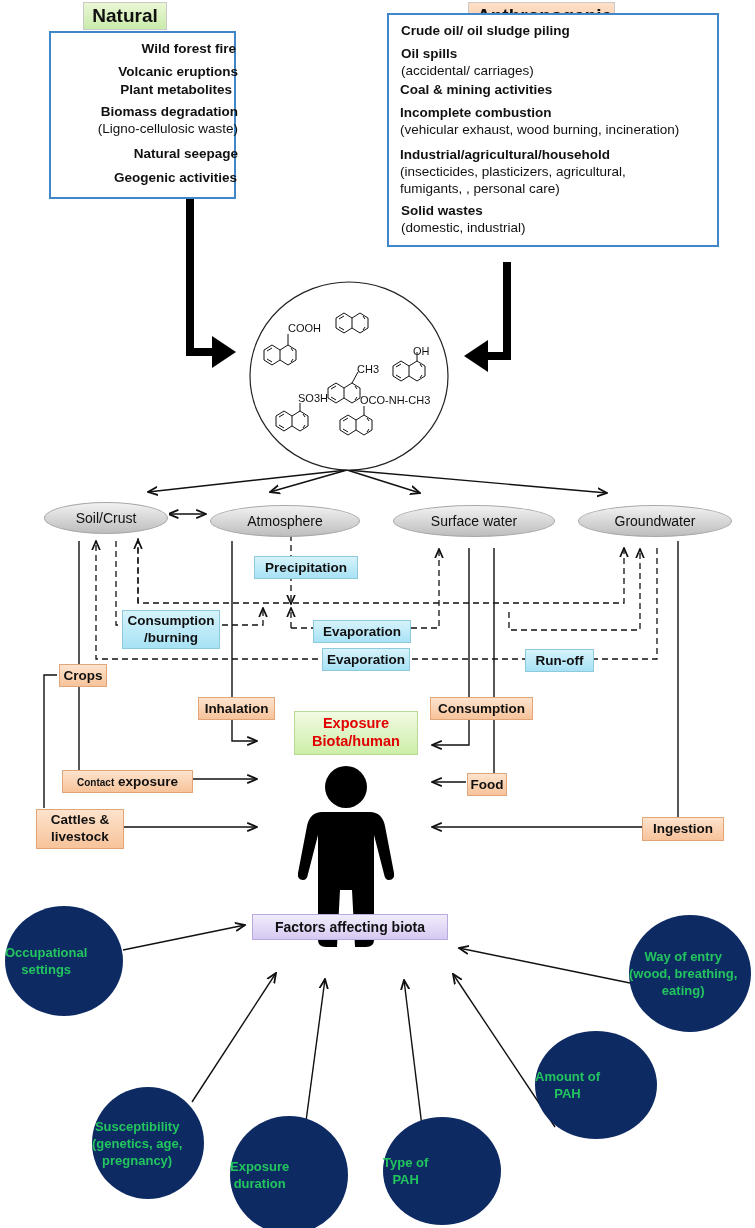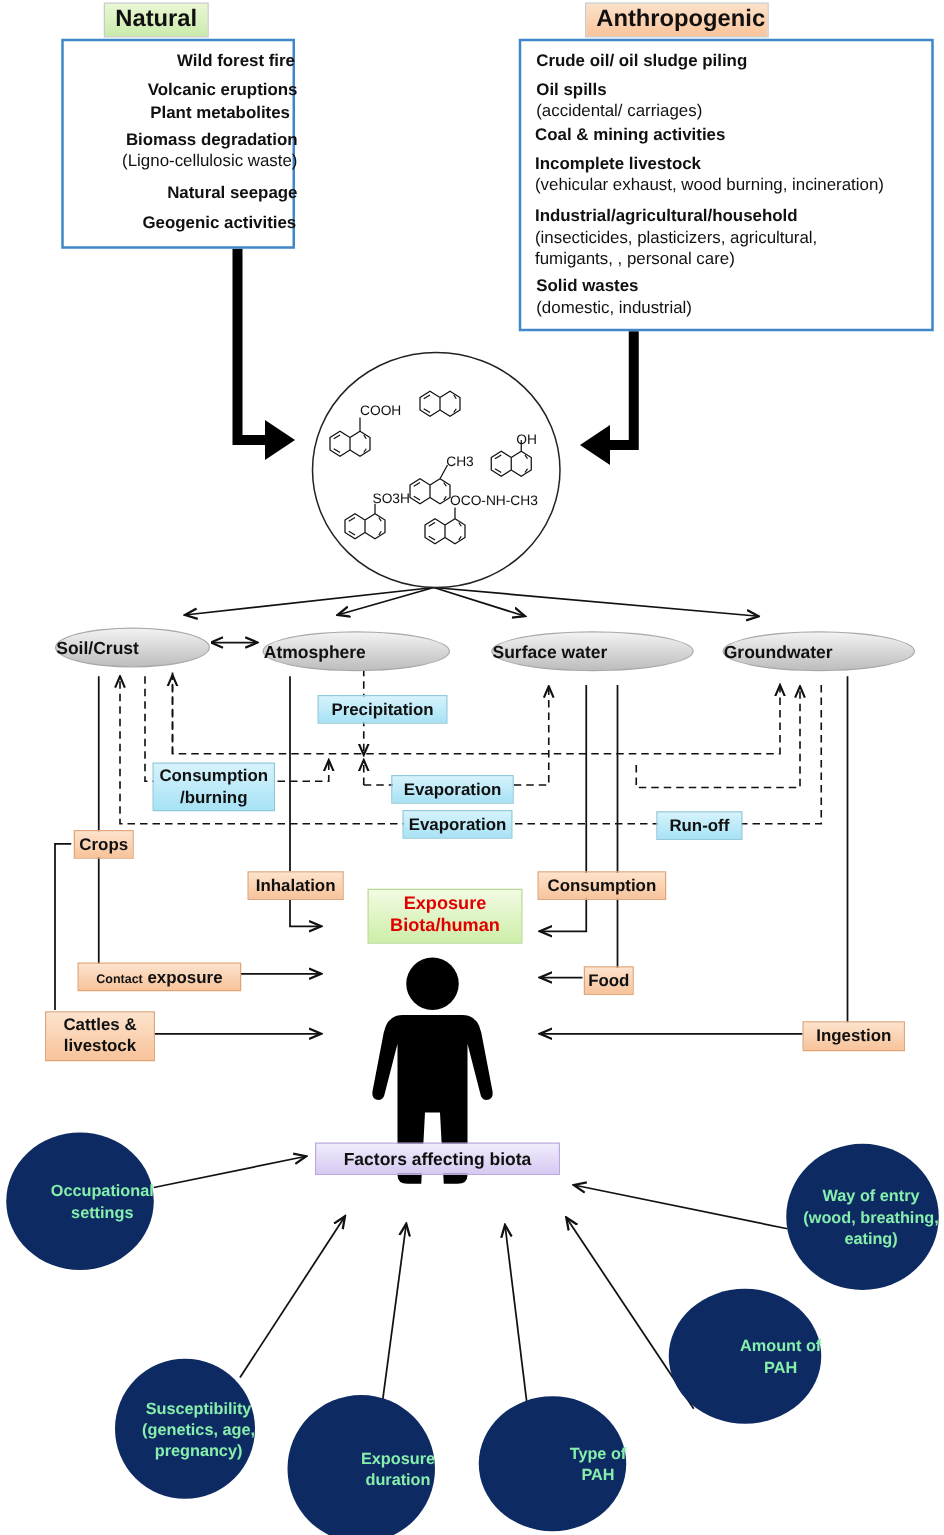--- a/index.html
+++ b/index.html
@@ -5,37 +5,37 @@
   html, body { margin:0; padding:0; background:#ffffff; }
   body { width:755px; height:1228px; position:relative; overflow:hidden;
          font-family:"Liberation Sans", sans-serif; color:#111; }
   .abs { position:absolute; }
   .hdr { position:absolute; font-weight:bold; font-size:19px; text-align:center;
          padding:2px 8px; border:1px solid #c9c9c9; }
   .hdr-nat { left:83px; top:2px; width:66px; background:linear-gradient(#eaf7d4,#c9ebab); }
   .hdr-ant { left:468px; top:2px; width:129px; background:linear-gradient(#fde1c9,#f9c49c); }
   .srcbox { position:absolute; border:2px solid #3f87c9; background:#fff; font-size:13.5px; }
   .nat-box { left:49px; top:31px; width:183px; height:164px; text-align:right; padding-right:0; }
-  .ant-box { left:387px; top:31px; width:328px; height:230px;margin-left:28px; }
+  .ant-box { left:387px; top:13px; width:328px; height:230px; }
   .nat-box .it { position:absolute; right:-14px; font-weight:bold; white-space:nowrap; }
   .nat-box .sub { font-weight:normal; }
   .ant-box .it { position:absolute; left:12px; white-space:nowrap; line-height:17px; }
   .ant-box .it b { font-weight:bold; }
   .ellipse { position:absolute; border-radius:50%; background:linear-gradient(#f2f2f2,#bdbdbd);
-             border:1px solid #a8a8a8; font-weight:bold; font-size:14px; }
+             border:1px solid #a8a8a8; font-weight:normal; font-size:14px; text-align:center; }
   .blue { position:absolute; background:linear-gradient(#d6f3fb,#a7e2f5); border:1px solid #8fc9dc;
           font-weight:bold; font-size:13.5px; text-align:center; color:#111; }
   .orange { position:absolute; background:linear-gradient(#fde3cd,#f7c39a); border:1px solid #e0a67a;
             font-weight:bold; font-size:13.5px; text-align:center; color:#111; }
   .green { position:absolute; background:linear-gradient(#f2fbe3,#cdeea8); border:1px solid #b7d994;
            font-weight:bold; font-size:14.5px; text-align:center; color:#e00000; line-height:18px; }
   .purple { position:absolute; background:linear-gradient(#f1ecfb,#d6c9f2); border:1px solid #b9a9df;
             font-weight:bold; font-size:14px; text-align:center; color:#111; }
-  .circle { position:absolute; border-radius:50%; background:#0d2a63; color:#86efac; font-weight:bold;
-            font-size:13px; text-align:center; display:flex; align-items:center; justify-content:flex-end;
+  .circle { position:absolute; border-radius:50%; background:#0d2a63; color:#22c55e; font-weight:bold;
+            font-size:13px; text-align:center; display:flex; align-items:center; justify-content:flex-start;
             line-height:17px; }
   svg.lines { position:absolute; left:0; top:0; }
   .chem text { font-family:"Liberation Sans", sans-serif; font-size:11px; fill:#111; }
 </style>
 </head>
 <body>
 
 <svg class="lines" width="755" height="1228">
   <defs>
     <marker id="ah" markerWidth="8" markerHeight="8" refX="7" refY="4" orient="auto">
@@ -117,21 +117,21 @@
   <div class="it sub" style="top:88px;right:-4px">(Ligno-cellulosic waste)</div>
   <div class="it" style="top:113px;right:-4px">Natural seepage</div>
   <div class="it" style="top:137px;right:-3px">Geogenic activities</div>
 </div>
 
 <div class="srcbox ant-box">
   <div class="it" style="top:7px"><b>Crude oil/ oil sludge piling</b></div>
   <div class="it" style="top:30px"><b>Oil spills</b></div>
   <div class="it" style="top:47px">(accidental/ carriages)</div>
   <div class="it" style="top:66px;left:11px"><b>Coal &amp; mining activities</b></div>
-  <div class="it" style="top:89px;left:11px"><b>Incomplete livestock</b></div>
+  <div class="it" style="top:89px;left:11px"><b>Incomplete combustion</b></div>
   <div class="it" style="top:106px;left:11px">(vehicular exhaust, wood burning, incineration)</div>
   <div class="it" style="top:131px;left:11px"><b>Industrial/agricultural/household</b></div>
   <div class="it" style="top:148px;left:11px">(insecticides, plasticizers, agricultural,</div>
   <div class="it" style="top:165px;left:11px">fumigants, , personal care)</div>
   <div class="it" style="top:187px"><b>Solid wastes</b></div>
   <div class="it" style="top:204px">(domestic, industrial)</div>
 </div>
 
 <svg class="abs chem" style="left:248px;top:280px" width="210" height="192">
   <ellipse cx="101" cy="96" rx="99" ry="94" fill="#fff" stroke="#222" stroke-width="1.2"></ellipse>

